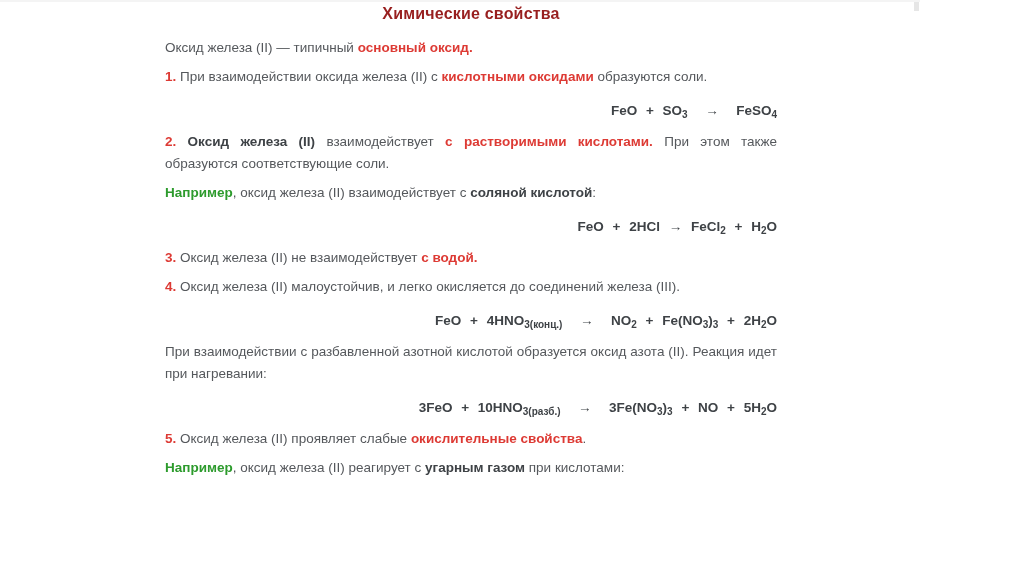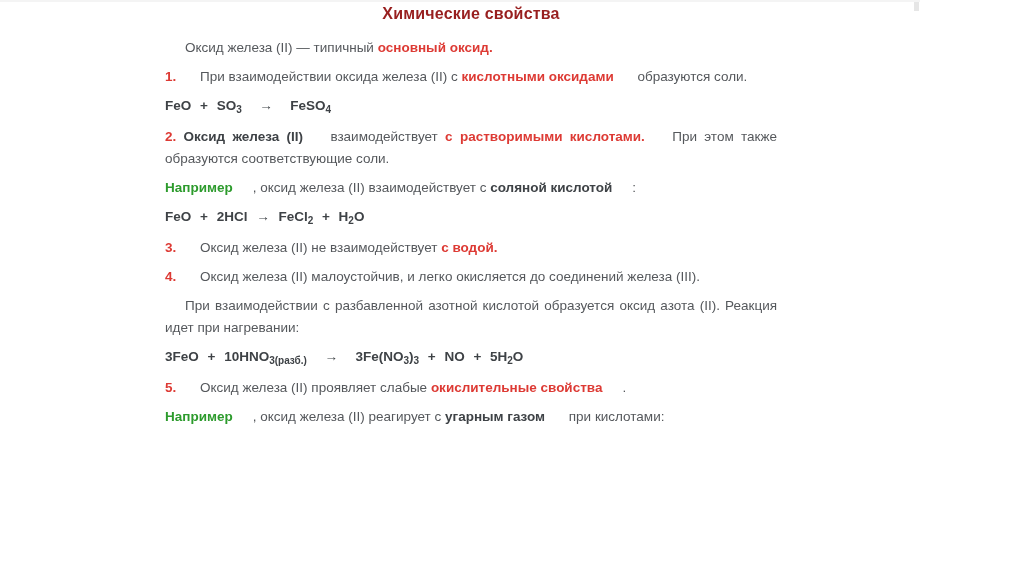--- a/index.html
+++ b/index.html
@@ -45,30 +45,30 @@
     letter-spacing: 0.2px;
     color: var(--title_red);
   }
   p.para {
     margin: 0 0 7px 0;
     font-size: 13.5px;
     line-height: 22px;
     color: var(--body_text);
   }
   p.para.justify { text-align: justify; }
-  .t-n { color: var(--body_text); margin-left: 20px; }
+  .t-n { color: var(--body_text); }
   .t-b { font-weight: bold; color: var(--dark); }
   .t-rb { font-weight: bold; color: var(--red); }
   .t-gb { font-weight: bold; color: var(--green); }
   .equation {
-    margin: 2px 0 9px 0;
+    margin: 12px 0 9px 0;
     font-size: 13.5px;
     font-weight: bold;
     line-height: 22px;
-    text-align: left;
+    text-align: right;
     color: var(--dark);
     word-spacing: 5px;
     white-space: pre-wrap;
   }
   .equation sub {
     font-size: 10px;
     line-height: 0;
     position: relative;
     top: 3px;
     vertical-align: baseline;
@@ -84,18 +84,19 @@
     <h1 class="title">Химические свойства</h1>
 
   <p class="para"><span class="t-n">Оксид железа (II) — типичный </span><span class="t-rb">основный оксид.</span></p>
       <p class="para"><span class="t-rb">1.</span><span class="t-n"> При взаимодействии оксида железа (II) с </span><span class="t-rb">кислотными оксидами</span><span class="t-n"> образуются соли.</span></p>
       <div class="equation"><span>FeO + SO</span><sub>3</sub><span>  →  FeSO</span><sub>4</sub></div>
       <p class="para justify"><span class="t-rb">2.</span><span class="t-b"> Оксид железа (II)</span><span class="t-n"> взаимодействует </span><span class="t-rb">с растворимыми кислотами.</span><span class="t-n"> При этом также образуются соответствующие соли.</span></p>
       <p class="para"><span class="t-gb">Например</span><span class="t-n">, оксид железа (II) взаимодействует с </span><span class="t-b">соляной кислотой</span><span class="t-n">:</span></p>
       <div class="equation"><span>FeO + 2HCl → FeCl</span><sub>2</sub><span> + H</span><sub>2</sub><span>O</span></div>
       <p class="para"><span class="t-rb">3.</span><span class="t-n"> Оксид железа (II) не взаимодействует </span><span class="t-rb">с водой.</span></p>
       <p class="para"><span class="t-rb">4.</span><span class="t-n"> Оксид железа (II) малоустойчив, и легко окисляется до соединений железа (III).</span></p>
+      <div class="equation"><span>FeO + 4HNO</span><sub>3(конц.)</sub><span>  →  NO</span><sub>2</sub><span> + Fe(NO</span><sub>3</sub><span>)</span><sub>3</sub><span> + 2H</span><sub>2</sub><span>O</span></div>
       <p class="para justify"><span class="t-n">При взаимодействии с разбавленной азотной кислотой образуется оксид азота (II). Реакция идет при нагревании:</span></p>
       <div class="equation"><span>3FeO + 10HNO</span><sub>3(разб.)</sub><span>  →  3Fe(NO</span><sub>3</sub><span>)</span><sub>3</sub><span> + NO + 5H</span><sub>2</sub><span>O</span></div>
       <p class="para"><span class="t-rb">5.</span><span class="t-n"> Оксид железа (II) проявляет слабые </span><span class="t-rb">окислительные свойства</span><span class="t-n">.</span></p>
       <p class="para"><span class="t-gb">Например</span><span class="t-n">, оксид железа (II) реагирует с </span><span class="t-b">угарным газом</span><span class="t-n"> при кислотами:</span></p>
     </div>
 </div>
 
 </body></html>

